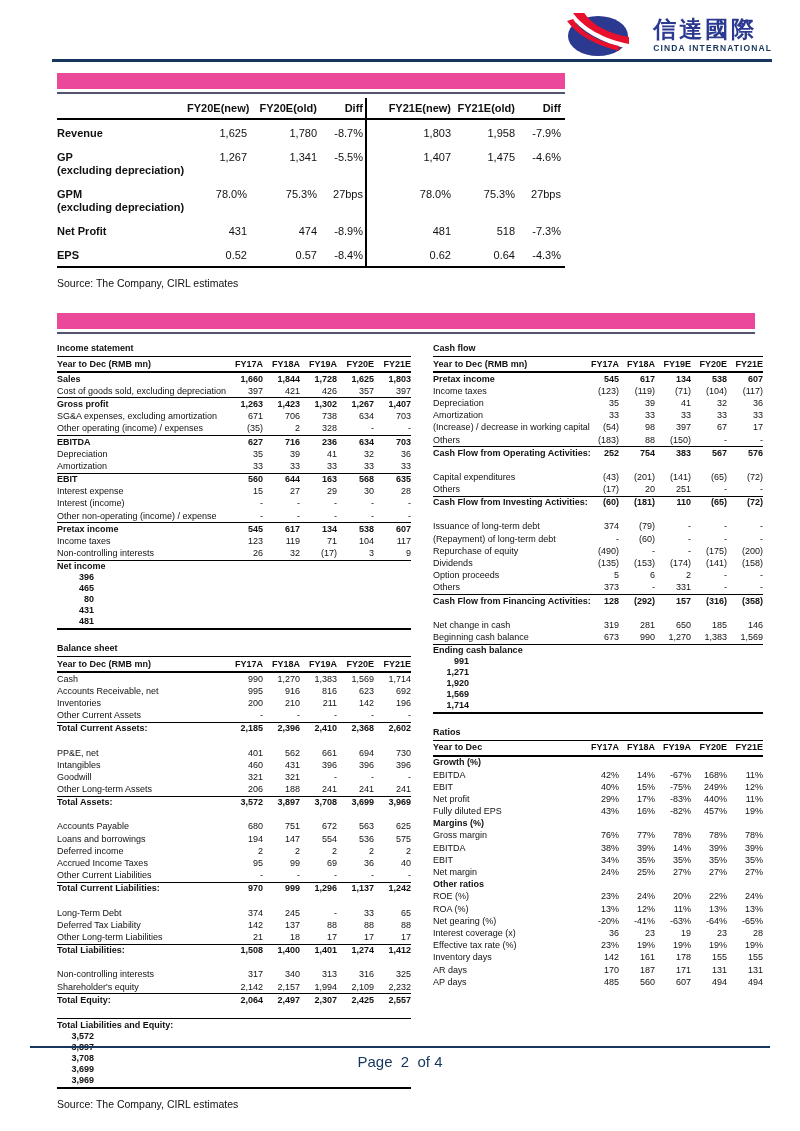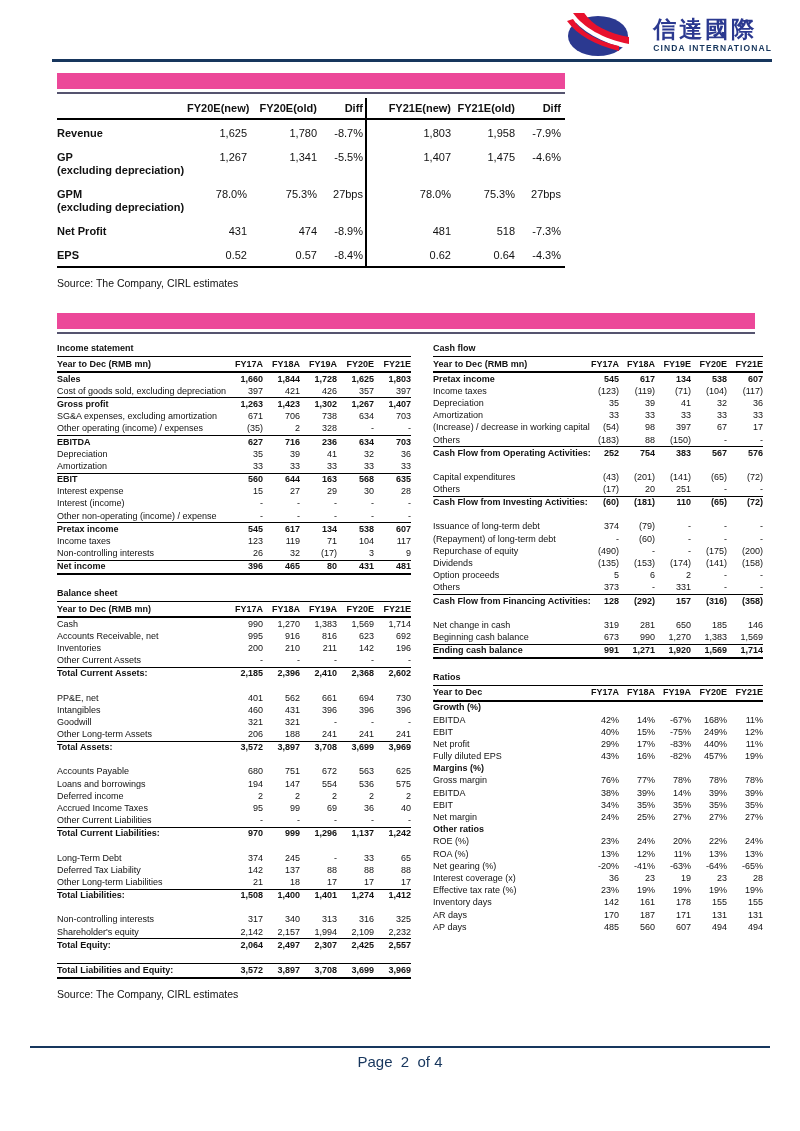--- a/index.html
+++ b/index.html
@@ -46,21 +46,21 @@
   .section + .section { margin-top:12px; }
   .sec-title { font-weight:bold; font-size:9px; line-height:11px; padding:1px 0 2px; border-bottom:1px solid #000; }
   .fin-head { display:flex; font-weight:bold; font-size:9px; line-height:11px; padding:1.5px 0; border-bottom:2px solid #000; }
   .fin-row { display:flex; font-size:9px; line-height:11px; padding:0.6px 0; }
   .fin-lbl { flex:1 1 0; min-width:0; white-space:nowrap; overflow:visible; }
   .fin-v  { flex-shrink:0; text-align:right; }
   .e2-left  .fin-v { width:37px; }
   .e2-right .fin-v { width:36px; }
   .fr-b  { font-weight:bold; }
   .fr-t  { font-weight:bold; border-top:1.5px solid #000; }
-  .fr-tb { font-weight:bold; border-top:1.5px solid #000; border-bottom:2px solid #000; }
+  .fr-tb { font-weight:bold; border-top:1.5px solid #000; border-bottom:2px solid #000;flex-direction:column; }
   .fr-h  { font-weight:bold; }
   .fr-sp { height:12px; }
 
   
   .footer { position:absolute; top:1046px; left:30px; width:740px; border-top:2.5px solid #17365D;
             text-align:center; padding-top:5px; }
   .footer-text { color:#17365D; font-size:15px; white-space:pre; }
 </style>
 </head>
 <body>

